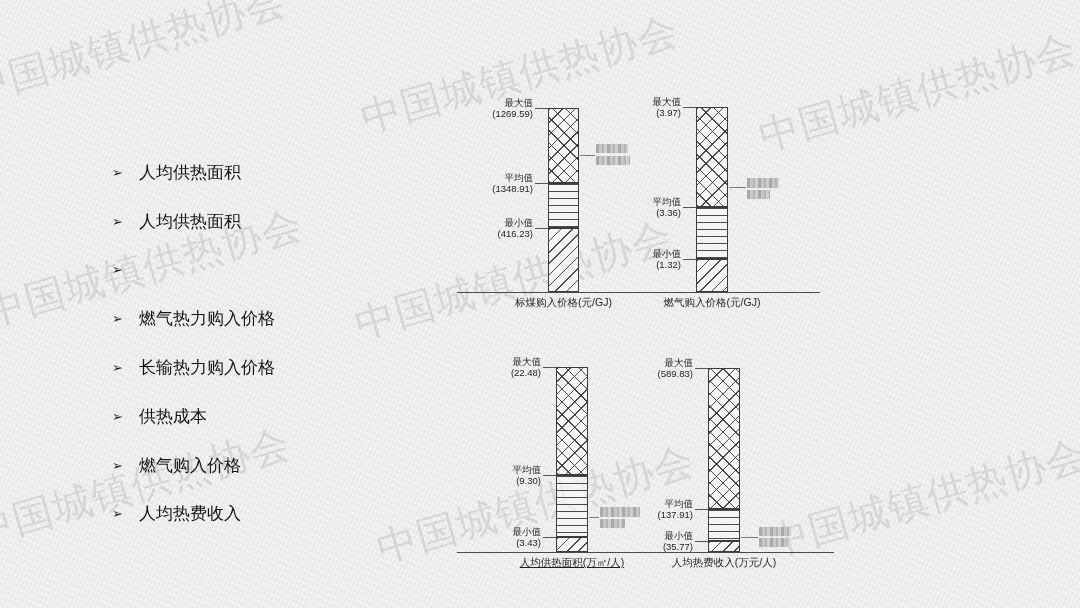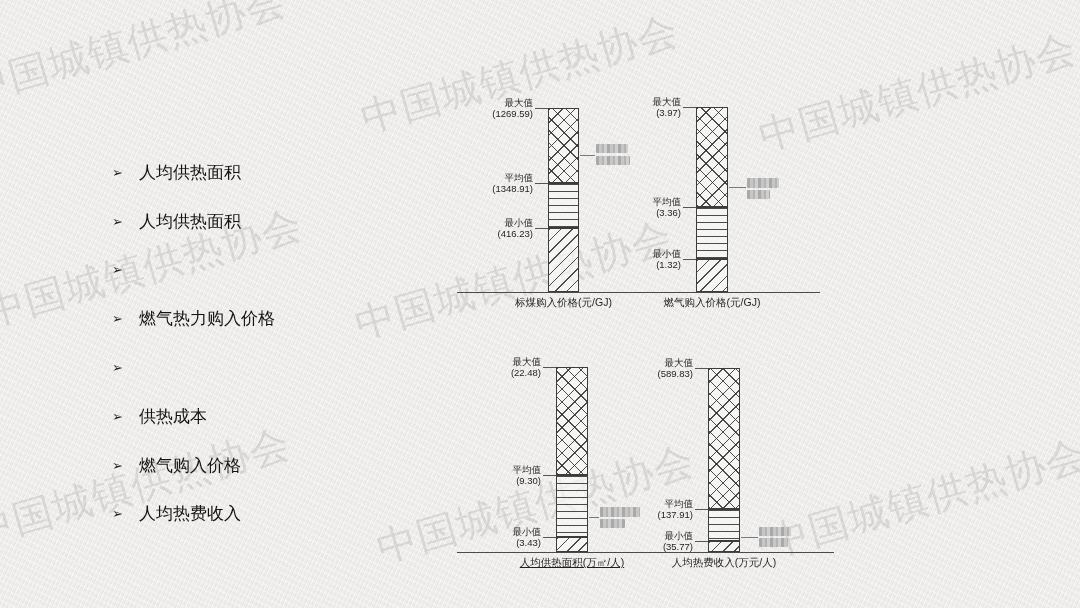--- a/index.html
+++ b/index.html
@@ -76,20 +76,21 @@
       </li>
       <li class="bullet-item">
         <span class="bullet-arrow">➢</span>
       </li>
       <li class="bullet-item">
         <span class="bullet-arrow">➢</span>
         <span>燃气热力购入价格</span>
       </li>
       <li class="bullet-item">
         <span class="bullet-arrow">➢</span>
+        <span>长输热力购入价格</span>
       </li>
       <li class="bullet-item">
         <span class="bullet-arrow">➢</span>
         <span>供热成本</span>
       </li>
       <li class="bullet-item">
         <span class="bullet-arrow">➢</span>
         <span>燃气购入价格</span>
       </li>
       <li class="bullet-item">

